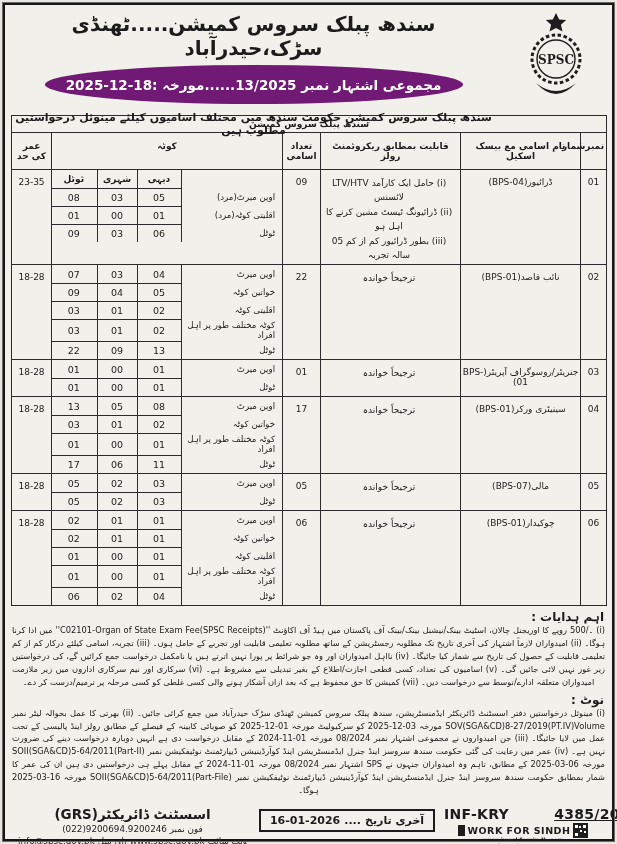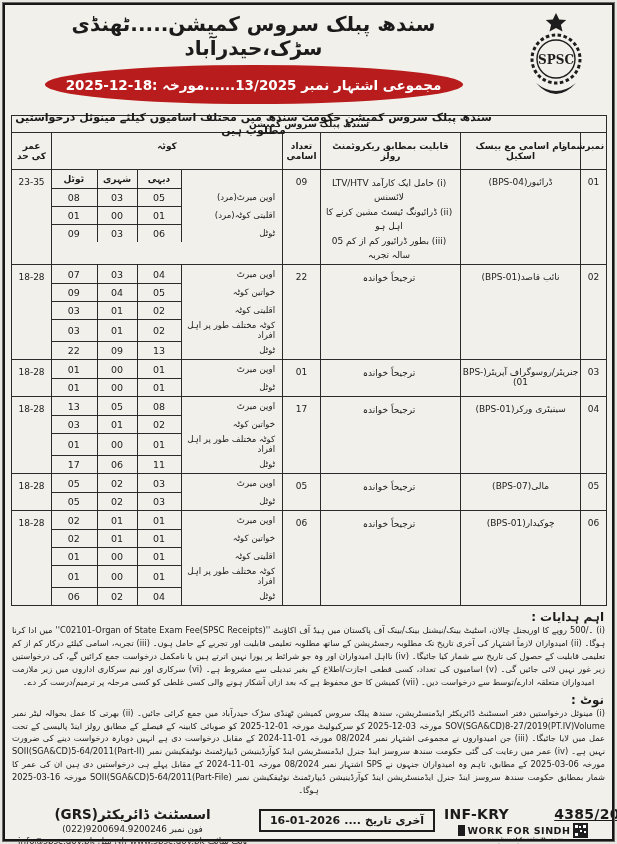--- a/index.html
+++ b/index.html
@@ -14,21 +14,21 @@
     border:2px solid #161616; outline:1px solid #6a6a66;
     background:#f2f0ea; padding:4px 6px;
   }
   
   .header { position:relative; height:101px; }
   .logo { position:absolute; top:2px; right:20px; width:60px; height:96px; }
   .head-center { margin-right:110px; text-align:center; }
   .masthead { font-size:20px; font-weight:bold; padding-top:3px; letter-spacing:-0.5px; }
   .oval {
     margin:5px auto 0; width:418px; height:39px; border-radius:50%;
-    background:#b91c1c; color:#fff; display:flex; align-items:center; justify-content:center;
+    background:#701a75; color:#fff; display:flex; align-items:center; justify-content:center;
     font-size:13.5px; font-weight:bold;
   }
   .subtitle { font-size:11px; font-weight:bold; margin-top:7px; }
   
   table.jobs { width:595px; border-collapse:collapse; table-layout:fixed; margin-top:5px;padding-left:32px; }
   table.jobs td, table.jobs th { border:1px solid #2b2b2b; font-size:9px; vertical-align:top; text-align:center; }
   .band { font-size:13.5px; font-weight:bold; padding:3px 0; vertical-align:middle; }
   th.hdr { font-weight:bold; font-size:9.5px; padding:8px 2px; vertical-align:middle; }
   .c-serial { padding-top:7px; font-size:9.5px; }
   .c-post   { padding-top:7px; font-size:9.5px; }

